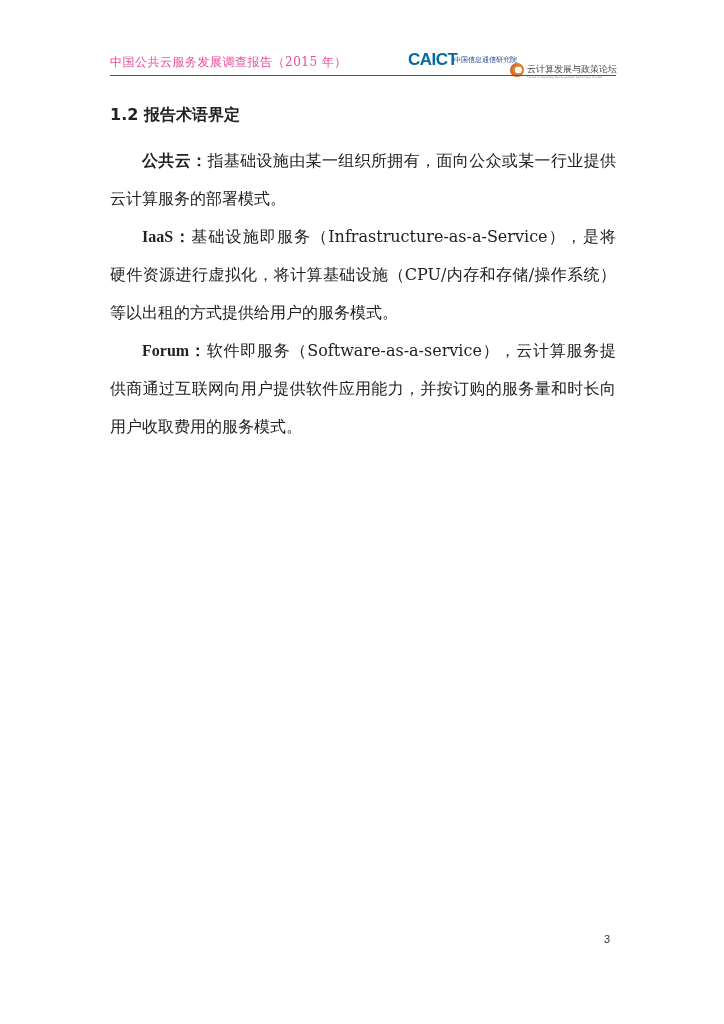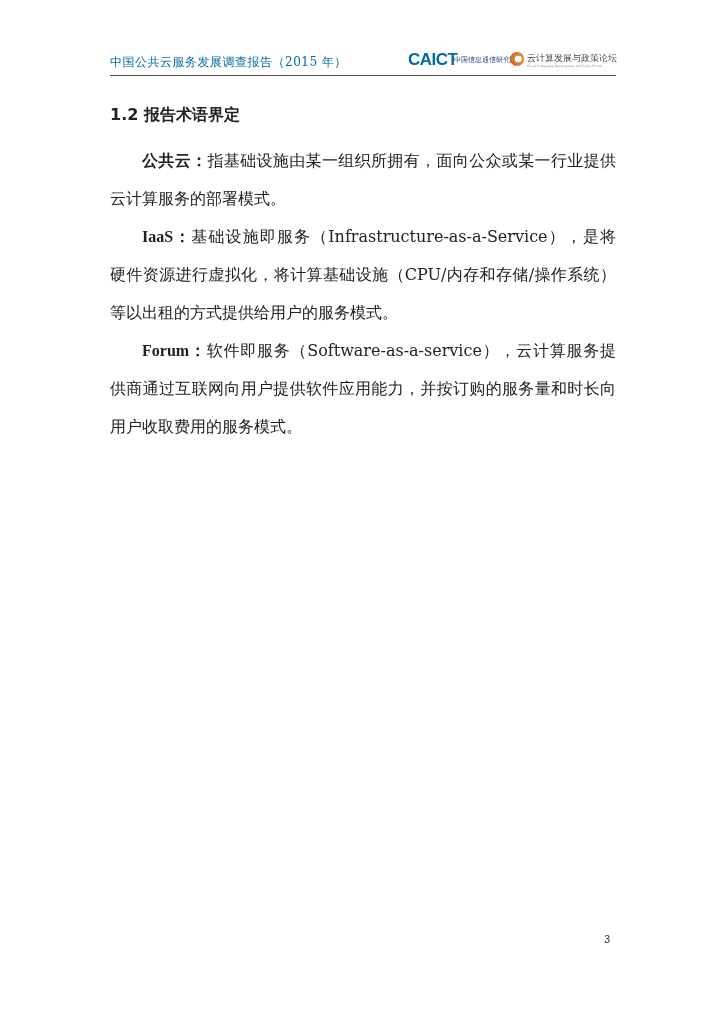--- a/index.html
+++ b/index.html
@@ -1,26 +1,26 @@
 <!DOCTYPE html>
 <html><head>
 <meta charset="utf-8">
 <style>
   html, body { margin: 0; padding: 0; background: #ffffff; }
   body { width: 724px; height: 1024px; position: relative; overflow: hidden;
          font-family: "DejaVu Serif", "Liberation Serif", serif; color: #222; }
   .header { position: absolute; left: 110px; top: 48px; width: 506px; height: 26px; }
-  .header-title { position: absolute; left: 0; top: 6px; font-size: 12px; color: #0369a1;
+  .header-title { position: absolute; left: 0; top: 6px; font-size: 12px; color: #ec4899;
                   font-family: "DejaVu Serif", serif; letter-spacing: 0.5px; }
   .header-rule { position: absolute; left: 110px; top: 75px; width: 506px; height: 1px; background: #555; }
   .logo-caict { position: absolute; left: 298px; top: 2px; font-family: "Liberation Sans", sans-serif;
                 font-weight: bold; font-size: 17px; color: #0369a1; letter-spacing: -0.5px; }
   .logo-caict-sub { position: absolute; left: 344px; top: 7px; font-size: 7px; color: #1f3f86;
                     font-family: "DejaVu Sans", sans-serif; }
-  .logo-forum { position: absolute; left: 400px; top: 2px; width: 106px; height: 22px; }
+  .logo-forum { position: absolute; left: 400px; top: 13px; width: 106px; height: 22px; }
   .forum-circle { position: absolute; left: 0; top: 2px; width: 14px; height: 14px; border-radius: 50%;
                   background: radial-gradient(circle at 60% 50%, #ffffff 30%, #e8903a 32%, #d0602a 70%); }
   .forum-text { position: absolute; left: 17px; top: 2px; font-size: 9px; color: #444;
                 font-family: "DejaVu Sans", sans-serif; white-space: nowrap; }
   .forum-sub { position: absolute; left: 17px; top: 14px; font-size: 3px; color: #888; white-space: nowrap; }
 
   .content { position: absolute; left: 110px; top: 104px; width: 506px; }
   .section-heading { font-family: "DejaVu Sans", sans-serif; font-size: 16px; color: #222;
                      margin: 0 0 16px 0; height: 22px; line-height: 22px; }
   .para { font-size: 16px; line-height: 38px; margin: 0; text-indent: 32px; text-align: justify; color: #222; }

